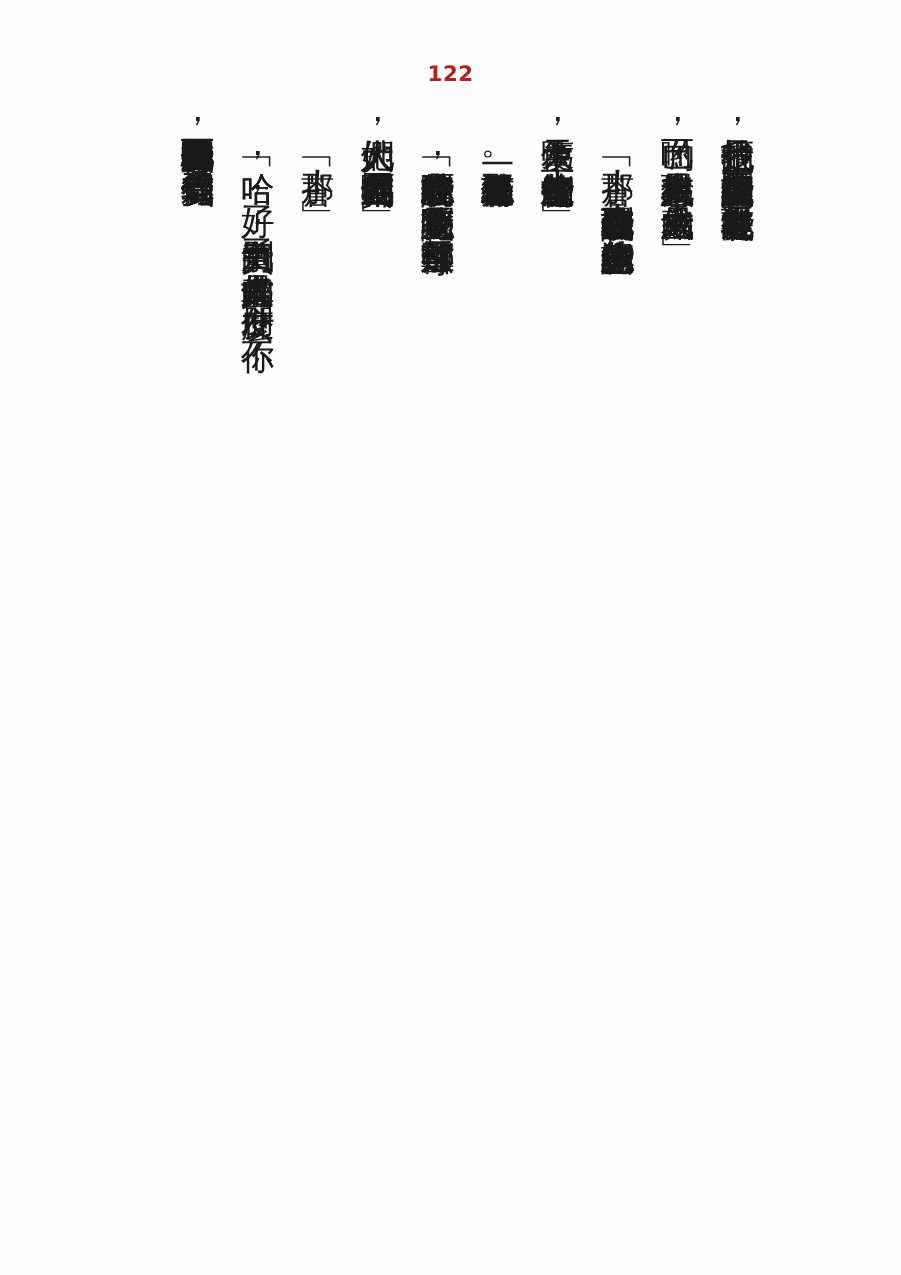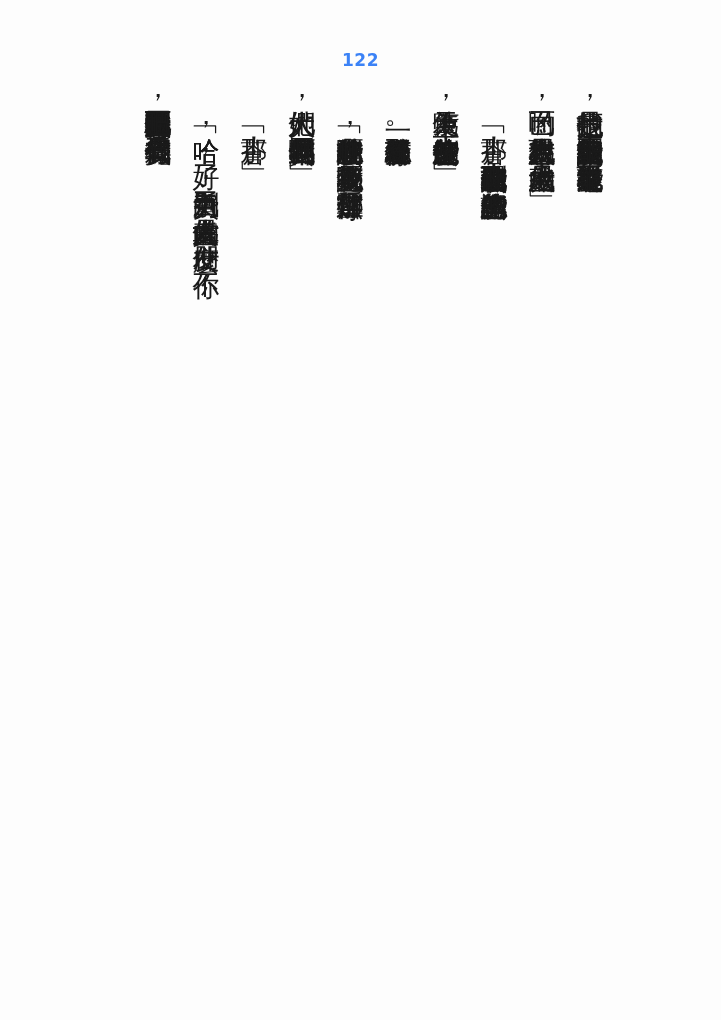--- a/index.html
+++ b/index.html
@@ -12,21 +12,21 @@
     font-family:"Liberation Serif","DejaVu Serif",serif;
     overflow:hidden;
   }
   .page-number{
     position:absolute;
     top:50px;left:0;width:100%;
     text-align:center;
     font-family:"DejaVu Sans","Liberation Sans",sans-serif;
     font-weight:bold;
     font-size:17px;
-    color:#3b82f6;
+    color:#b91c1c;
     letter-spacing:0.5px;
   }
   .text-block{
     position:absolute;
     top:90px;
     right:107px;
     height:880px;
     writing-mode:vertical-rl;
     text-orientation:mixed;
     font-size:27px;

